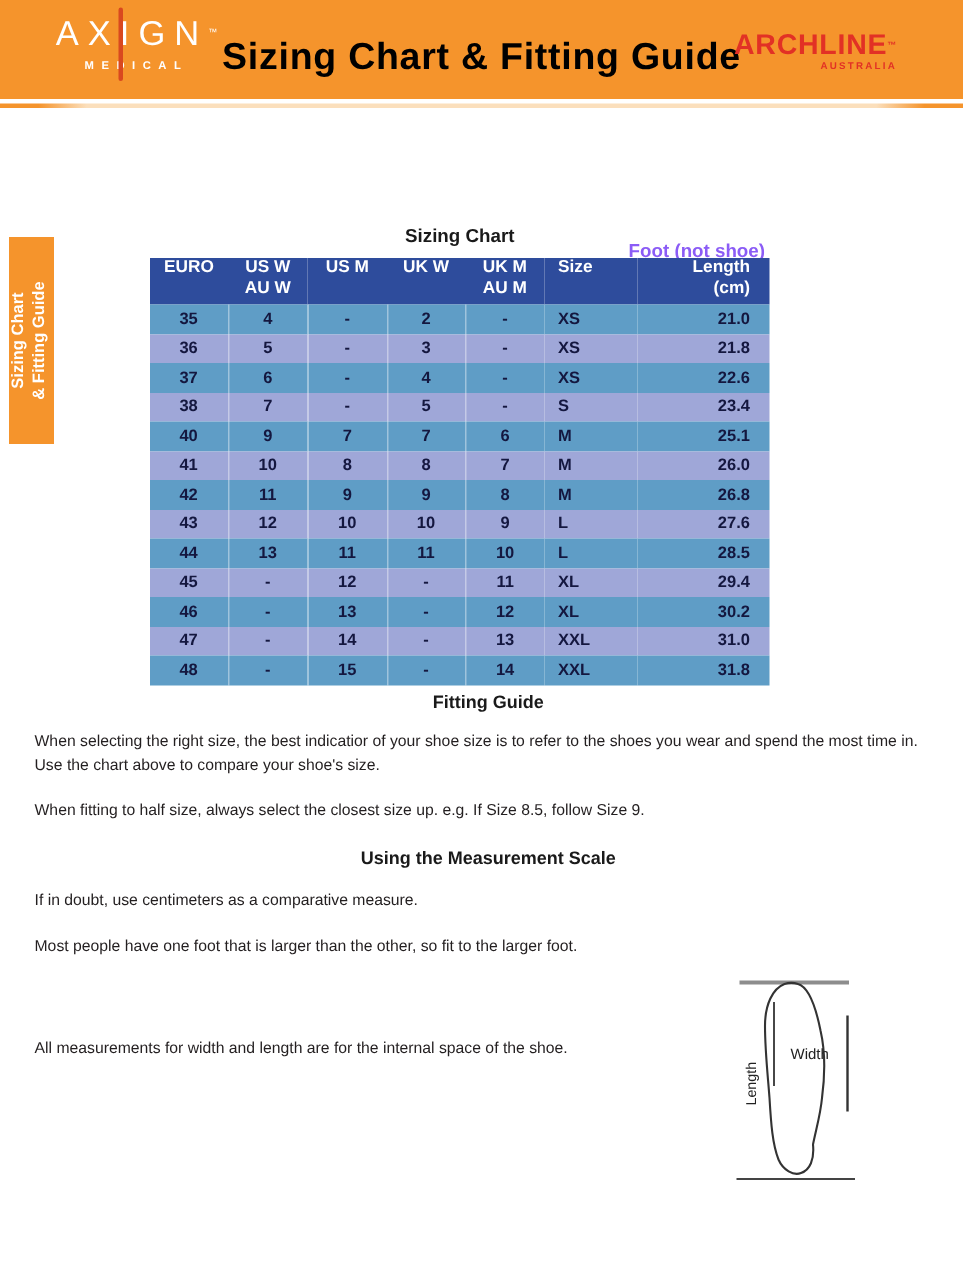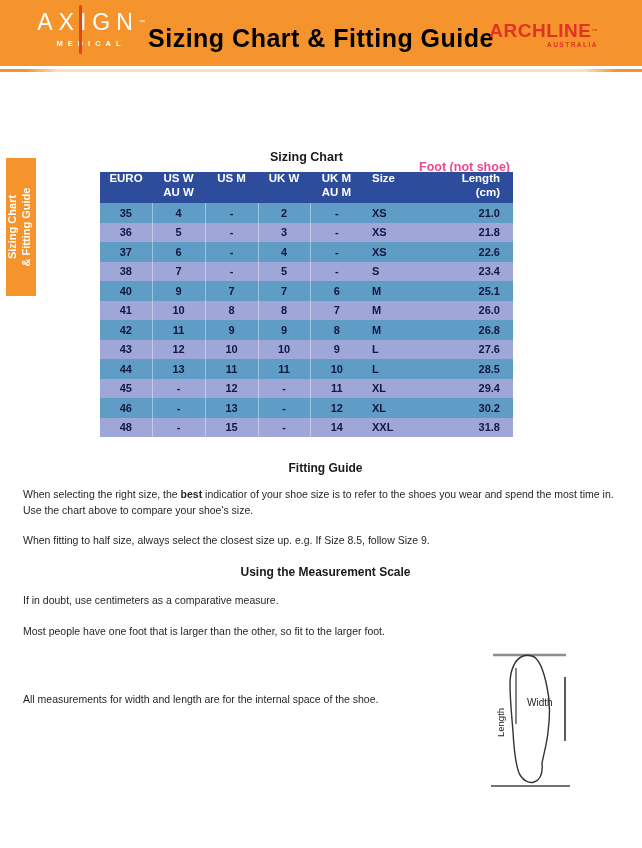--- a/index.html
+++ b/index.html
@@ -25,21 +25,21 @@
   
   .side-tab{position:absolute;left:6px;top:158px;width:30px;height:138px;background:#F5942C;}
   .side-tab-text{position:absolute;left:-54px;top:54px;width:138px;height:30px;
                  transform:rotate(-90deg);text-align:center;color:#fff;
                  font-size:11px;font-weight:700;line-height:13.5px;}
 
   
   .chart-title{position:absolute;left:100px;top:150px;width:413px;text-align:center;
                font-size:12.5px;font-weight:700;color:#1a1a1a;}
   .foot-note{position:absolute;left:100px;top:160px;width:410px;text-align:right;
-             font-size:12.5px;font-weight:700;color:#ec4899;}
+             font-size:12.5px;font-weight:700;color:#8b5cf6;}
   table.sizing{position:absolute;left:100px;top:172px;width:413px;border-collapse:collapse;
                table-layout:fixed;font-family:"Liberation Sans",sans-serif;}
   table.sizing th{background:#2E4C9C;color:#fff;font-size:11.5px;font-weight:700;
                   vertical-align:top;padding:0 0 3px 0;line-height:13.5px;height:28px;}
   table.sizing th,table.sizing td{text-align:center;}
   table.sizing th:nth-child(6),table.sizing td:nth-child(6){text-align:left;padding-left:9px;}
   table.sizing th:nth-child(7),table.sizing td:nth-child(7){text-align:right;padding-right:13px;}
   table.sizing td{font-size:11px;font-weight:700;color:#14173F;height:19.5px;padding:0;}
   table.sizing td:nth-child(-n+4){border-right:1px solid rgba(255,255,255,0.4);}
   table.sizing tbody tr:nth-child(odd) td{background:#5F9DC6;}
@@ -51,21 +51,21 @@
              line-height:16px;color:#231f20;}
   .body-text h3{font-size:12px;font-weight:700;text-align:center;margin:0 0 10px 0;color:#1a1a1a;}
   .body-text p{margin:0;}
   .p2{margin-top:14px !important;}
   .h-measure{margin-top:16px !important;}
   .p3{margin-top:12px !important;}
   .p4{margin-top:11px !important;max-width:448px;}
   .p5{margin-top:15px !important;}
   .p6{margin-top:52px !important;}
   .p7{margin-top:13px !important;max-width:452px;}
-  b{font-weight:700;margin-top:23px;}
+  b{font-weight:400;margin-top:23px;}
 
   
   .foot-diagram{position:absolute;left:486px;top:644px;width:96px;height:150px;}
 </style>
 </head>
 <body>
 
 <div class="page">
 
   <div class="header">
@@ -228,20 +228,29 @@
         <tr>
           <td>46</td>
           <td>-</td>
           <td>13</td>
           <td>-</td>
           <td>12</td>
           <td>XL</td>
           <td>30.2</td>
         </tr>
         <tr>
+          <td>47</td>
+          <td>-</td>
+          <td>14</td>
+          <td>-</td>
+          <td>13</td>
+          <td>XXL</td>
+          <td>31.0</td>
+        </tr>
+        <tr>
           <td>48</td>
           <td>-</td>
           <td>15</td>
           <td>-</td>
           <td>14</td>
           <td>XXL</td>
           <td>31.8</td>
         </tr>
       </tbody>
   </table>

